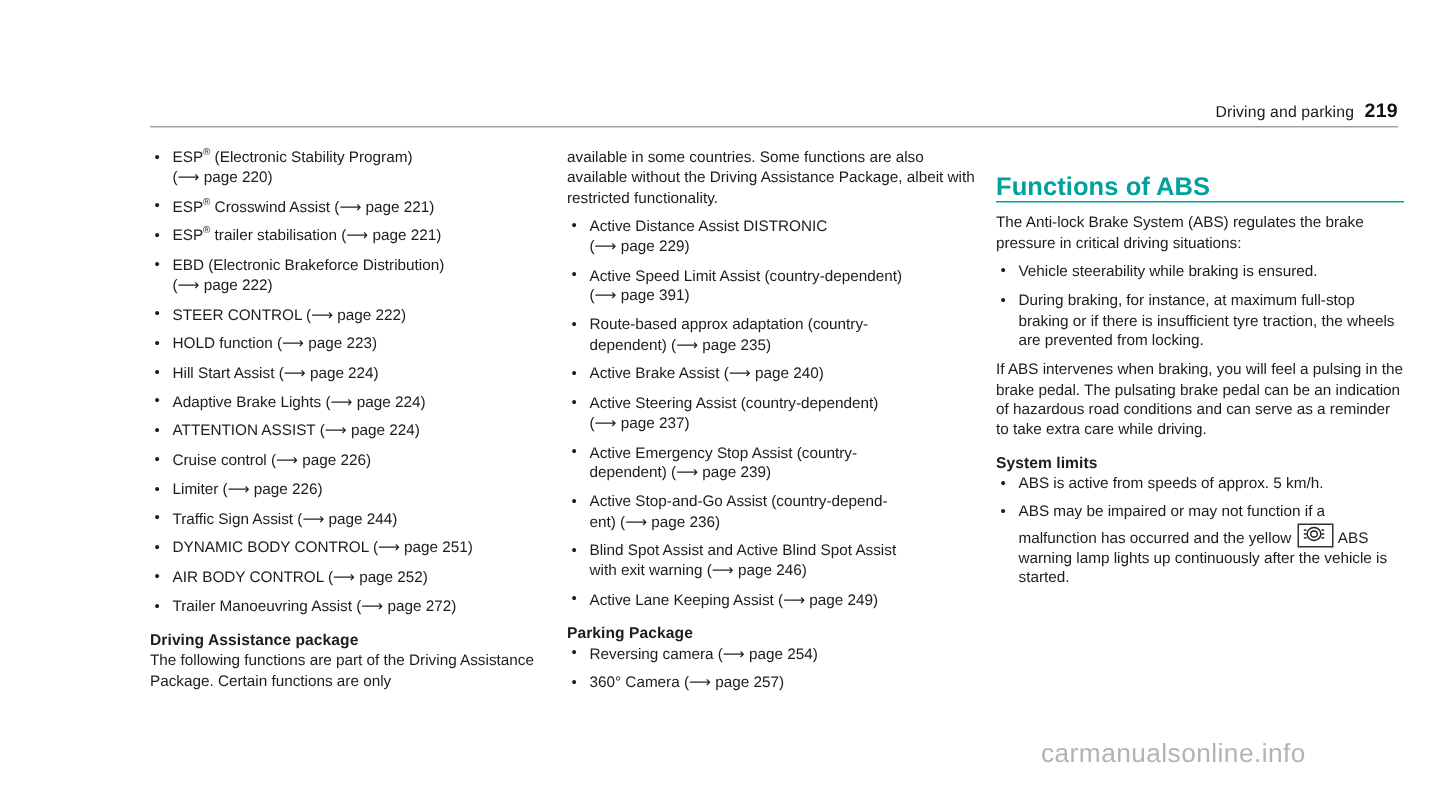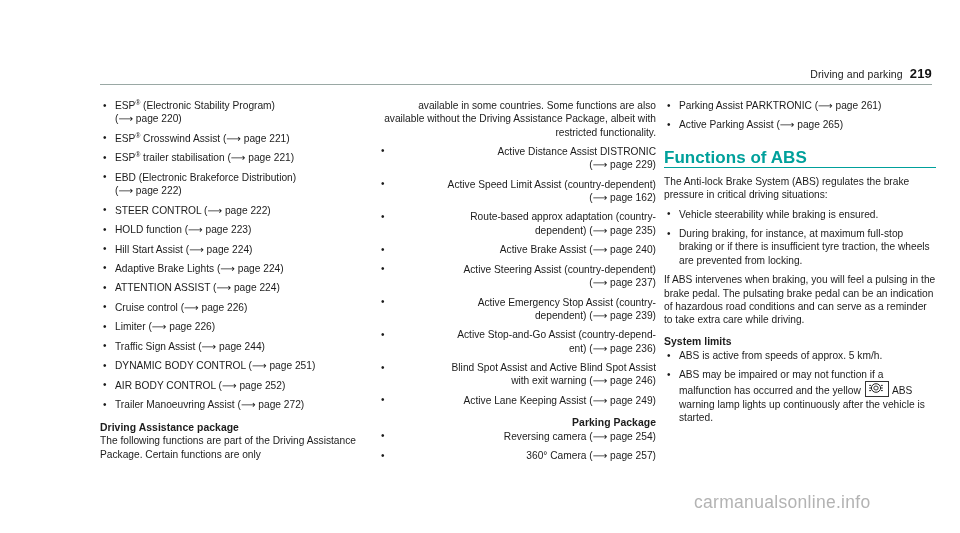--- a/index.html
+++ b/index.html
@@ -62,21 +62,21 @@
     top: 99px;
     width: 836px;
     display: flex;
   }
   .col {
     font-size: 10.2px;
     line-height: 13.3px;
     color: #1c1c1c;
   }
   .col-1 { width: 272px; }
-  .col-2 { width: 278px; margin-left: 6px; text-align: right; }
+  .col-2 { width: 278px; margin-left: 6px; }
   .col-3 { width: 272px; margin-left: 8px; }
 
   
   ul.bullets {
     list-style: none;
     margin: 0;
     padding: 0;
   }
   ul.bullets > li {
     position: relative;
@@ -181,41 +181,37 @@
           <li><span>Trailer Manoeuvring Assist (⟶ page 272)</span></li>
         </ul>
       <h3 class="sub">Driving Assistance package</h3>
       <p class="para last">The following functions are part of the Driving Assistance Package. Certain functions are only</p>
     </div>
 
     <div class="col col-2">
       <p class="para">available in some countries. Some functions are also available without the Driving Assistance Package, albeit with restricted functionality.</p>
       <ul class="bullets" id="col2-list">
           <li><span>Active Distance Assist DISTRONIC</span><br><span>(⟶ page 229)</span></li>
-          <li><span>Active Speed Limit Assist (country-dependent)</span><br><span>(⟶ page 162)</span></li>
+          <li><span>Active Speed Limit Assist (country-dependent)</span><br><span>(⟶ page 391)</span></li>
           <li><span>Route-based approx adaptation (country-</span><br><span>dependent) (⟶ page 235)</span></li>
           <li><span>Active Brake Assist (⟶ page 240)</span></li>
           <li><span>Active Steering Assist (country-dependent)</span><br><span>(⟶ page 237)</span></li>
           <li><span>Active Emergency Stop Assist (country-</span><br><span>dependent) (⟶ page 239)</span></li>
           <li><span>Active Stop-and-Go Assist (country-depend-</span><br><span>ent) (⟶ page 236)</span></li>
           <li><span>Blind Spot Assist and Active Blind Spot Assist</span><br><span>with exit warning (⟶ page 246)</span></li>
           <li><span>Active Lane Keeping Assist (⟶ page 249)</span></li>
         </ul>
       <h3 class="sub">Parking Package</h3>
       <ul class="bullets" id="col2-parking-list">
           <li><span>Reversing camera (⟶ page 254)</span></li>
           <li><span>360° Camera (⟶ page 257)</span></li>
         </ul>
     </div>
 
     <div class="col col-3">
-      <ul class="bullets" id="col3-list">
-          <li><span>Parking Assist PARKTRONIC (⟶ page 261)</span></li>
-          <li><span>Active Parking Assist (⟶ page 265)</span></li>
-        </ul>
 
       <div class="section-heading">Functions of ABS</div>
 
       <div class="section-body">
         <p class="para">The Anti-lock Brake System (ABS) regulates the brake pressure in critical driving situations:</p>
         <ul class="bullets" id="col3-abs-list">
             <li><span>Vehicle steerability while braking is ensured.</span></li>
             <li><span>During braking, for instance, at maximum full-stop braking or if there is insufficient tyre traction, the wheels are prevented from locking.</span></li>
           </ul>
         <p class="para">If ABS intervenes when braking, you will feel a pulsing in the brake pedal. The pulsating brake pedal can be an indication of hazardous road conditions and can serve as a reminder to take extra care while driving.</p>

